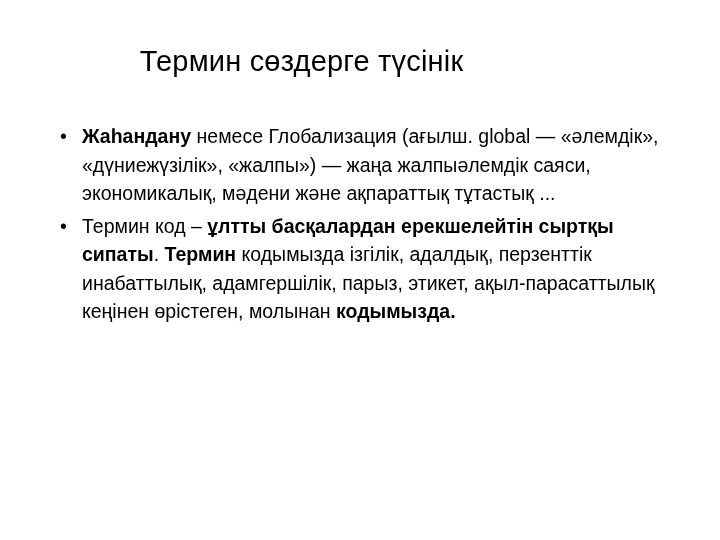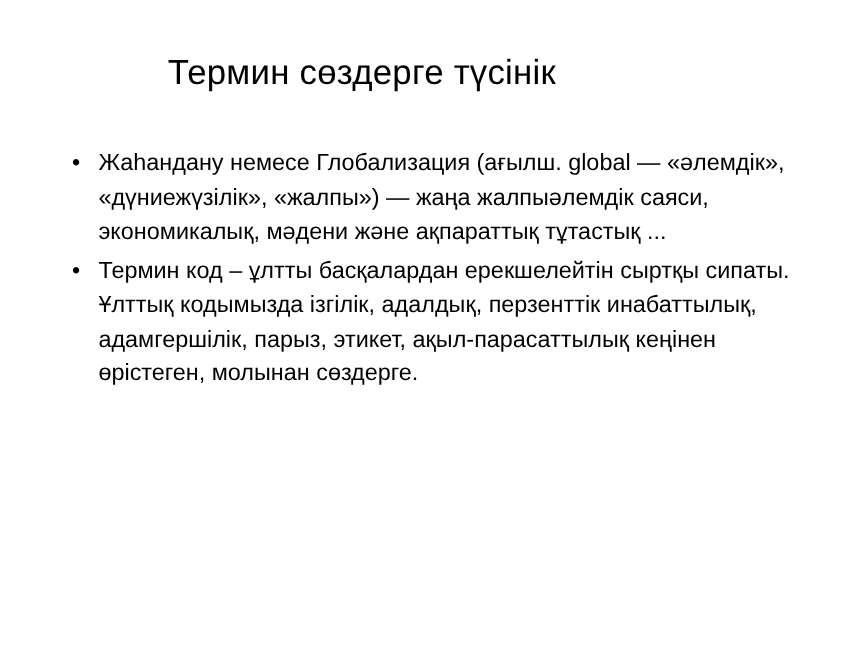--- a/index.html
+++ b/index.html
@@ -52,37 +52,37 @@
     position: absolute;
     left: 20px;
     top: 0;
     font-size: 19.5px;
     line-height: 28.5px;
   }
   .bullet-item p {
     margin: 0;
   }
   b {
-    font-weight: normal;
+    font-weight: bold;
   }
 </style>
 </head>
 <body>
 
 <div class="slide">
 
   <div class="slide-title">Термин сөздерге түсінік</div>
 
   <ul class="body-list">
 
     <li class="bullet-item">
       <span class="dot">•</span>
       <p><b>Жаһандану</b><span> немесе Глобализация (ағылш. global — «әлемдік», «дүниежүзілік», «жалпы») — жаңа жалпыәлемдік саяси, экономикалық, мәдени және ақпараттық тұтастық ...</span></p>
     </li>
 
     <li class="bullet-item">
       <span class="dot">•</span>
-      <p><span>Термин код – </span><b>ұлтты басқалардан ерекшелейтін сыртқы сипаты</b><span>. </span><b>Ұлттық</b><span> кодымызда ізгілік, адалдық, перзенттік инабаттылық, адамгершілік, парыз, этикет, ақыл-парасаттылық кеңінен өрістеген, молынан </span><b>сөздерге.</b></p>
+      <p><span>Термин код – </span><b>ұлтты басқалардан ерекшелейтін сыртқы сипаты</b><span>. </span><b>Термин</b><span> кодымызда ізгілік, адалдық, перзенттік инабаттылық, адамгершілік, парыз, этикет, ақыл-парасаттылық кеңінен өрістеген, молынан </span><b>кодымызда.</b></p>
     </li>
 
   </ul>
 
 </div>
 
 </body></html>

